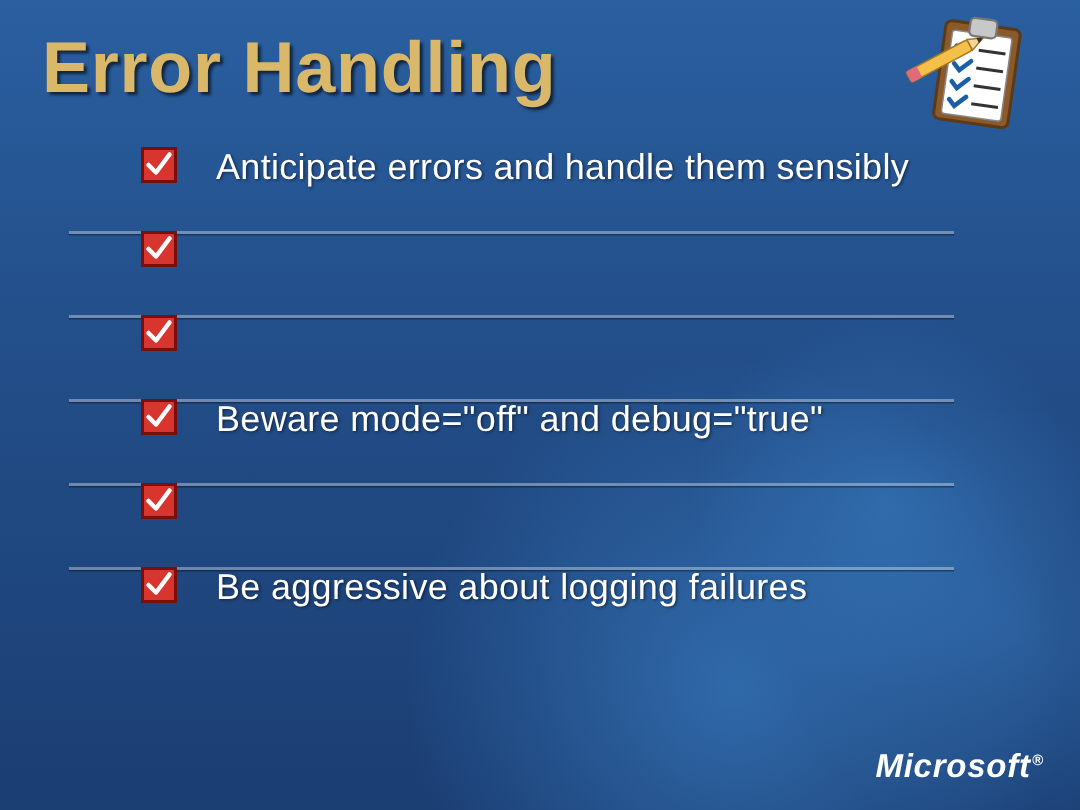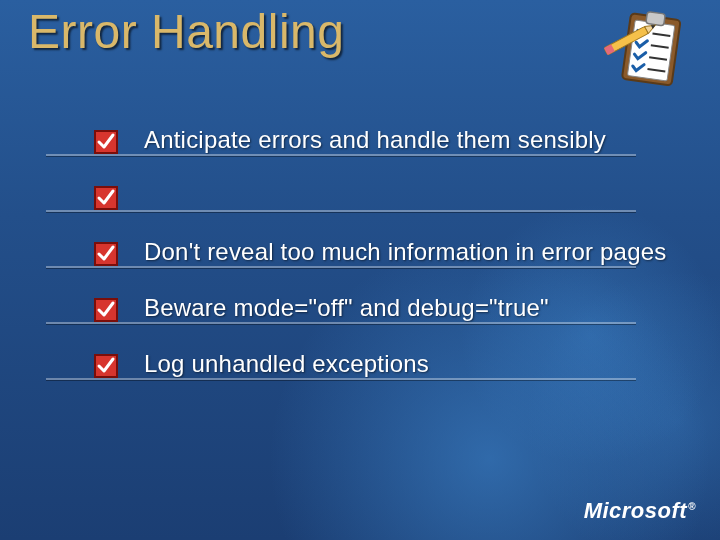--- a/index.html
+++ b/index.html
@@ -17,23 +17,23 @@
     background:
       radial-gradient(circle at 68% 85%, rgba(64,138,210,0.55) 0, rgba(64,138,210,0.0) 220px),
       radial-gradient(circle at 82% 62%, rgba(64,138,210,0.40) 0, rgba(64,138,210,0.0) 130px),
       radial-gradient(circle at 94% 78%, rgba(64,138,210,0.35) 0, rgba(64,138,210,0.0) 150px),
       linear-gradient(180deg, #2a5fa0 0%, #234f8a 40%, #1b3e73 100%);
     color: #fff;
   }
   .title {
     position: absolute;
     left: 28px;
-    top: 4px;
+    top: 18px;
     font-size: 48px;
-    font-weight: 400;
+    font-weight: 700;
     letter-spacing: 0.5px;
     color: #d9b86a;
     text-shadow: 2px 2px 2px rgba(0,0,0,0.6);
     font-family: "Franklin Gothic Heavy", "Arial Black", Arial, sans-serif;
   }
   .clipboard {
     position: absolute;
     right: 22px;
     top: 6px;
     width: 100px;
@@ -41,21 +41,21 @@
   }
   .bullets {
     position: absolute;
     left: 46px;
     top: 98px;
     right: 30px;
   }
   .row {
     position: relative;
     display: flex;
-    align-items: flex-end;
+    align-items: flex-start;
     min-height: 56px;
     padding-left: 48px;
   }
   .checkbox {
     flex: 0 0 auto;
     width: 24px;
     height: 24px;
     margin-right: 26px;
   }
   .label {
@@ -151,21 +151,20 @@
       <div class="rule"></div>
     </div>
 
     <div class="row">
       <span class="checkbox">
         <svg viewBox="0 0 24 24" width="24" height="24">
           <rect x="1" y="1" width="22" height="22" fill="#d7352e" stroke="#7a0e0a" stroke-width="2"></rect>
           <path d="M5 12 l5 5 l9 -12" fill="none" stroke="#fff" stroke-width="3" stroke-linecap="round" stroke-linejoin="round"></path>
         </svg>
       </span>
-      <span class="label">Don't reveal too much information in error pages</span>
       <div class="rule"></div>
     </div>
 
     <div class="row">
       <span class="checkbox">
         <svg viewBox="0 0 24 24" width="24" height="24">
           <rect x="1" y="1" width="22" height="22" fill="#d7352e" stroke="#7a0e0a" stroke-width="2"></rect>
           <path d="M5 12 l5 5 l9 -12" fill="none" stroke="#fff" stroke-width="3" stroke-linecap="round" stroke-linejoin="round"></path>
         </svg>
       </span>
@@ -173,24 +172,32 @@
       <div class="rule"></div>
     </div>
 
     <div class="row">
       <span class="checkbox">
         <svg viewBox="0 0 24 24" width="24" height="24">
           <rect x="1" y="1" width="22" height="22" fill="#d7352e" stroke="#7a0e0a" stroke-width="2"></rect>
           <path d="M5 12 l5 5 l9 -12" fill="none" stroke="#fff" stroke-width="3" stroke-linecap="round" stroke-linejoin="round"></path>
         </svg>
       </span>
-      <span class="label">Log unhandled exceptions</span>
-      <div class="rule"></div>
-    </div>
-
+      <div class="rule"></div>
+    </div>
+
+    <div class="row">
+      <span class="checkbox">
+        <svg viewBox="0 0 24 24" width="24" height="24">
+          <rect x="1" y="1" width="22" height="22" fill="#d7352e" stroke="#7a0e0a" stroke-width="2"></rect>
+          <path d="M5 12 l5 5 l9 -12" fill="none" stroke="#fff" stroke-width="3" stroke-linecap="round" stroke-linejoin="round"></path>
+        </svg>
+      </span>
+      <span class="label">Be aggressive about logging failures</span>
+    </div>
 
   </div>
 
   <div class="logo">
     <span>Microsoft</span><sup>®</sup>
   </div>
 
 </div>
 
 </body></html>

